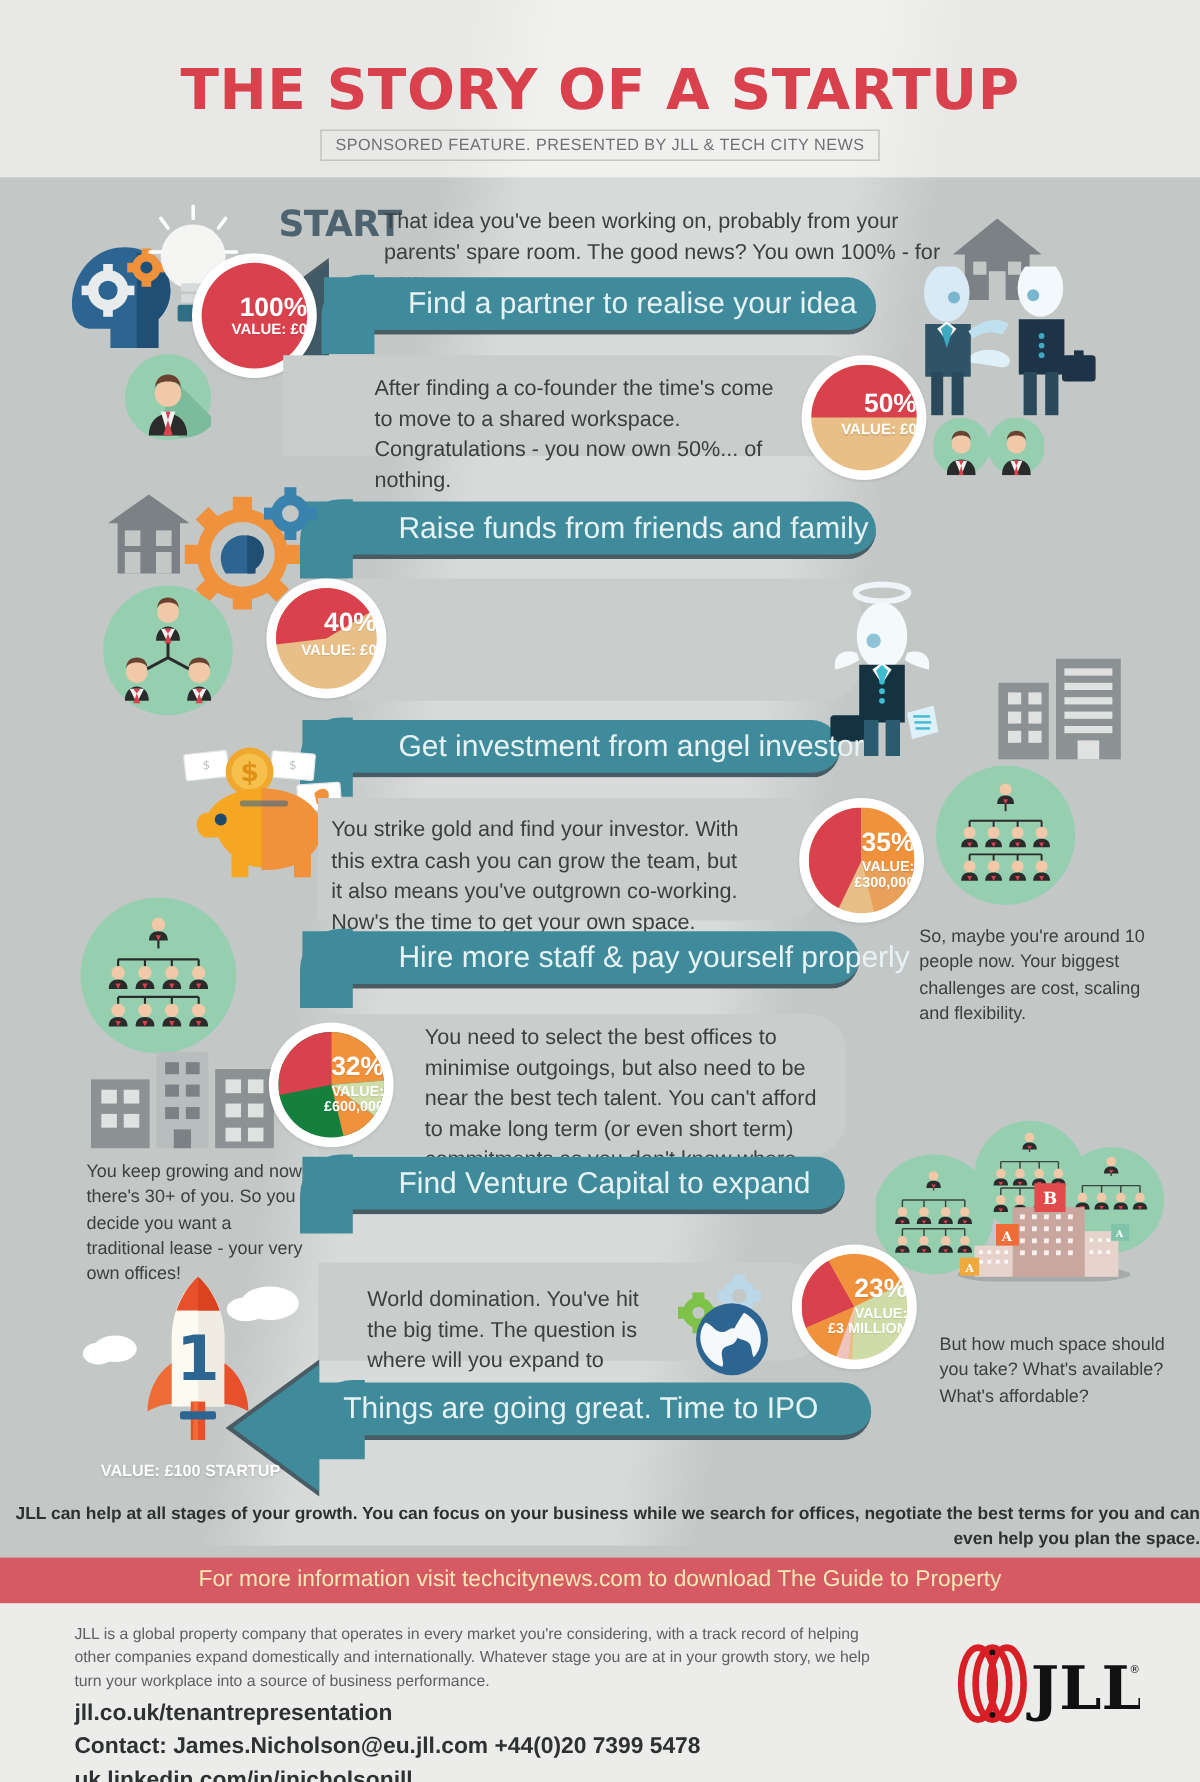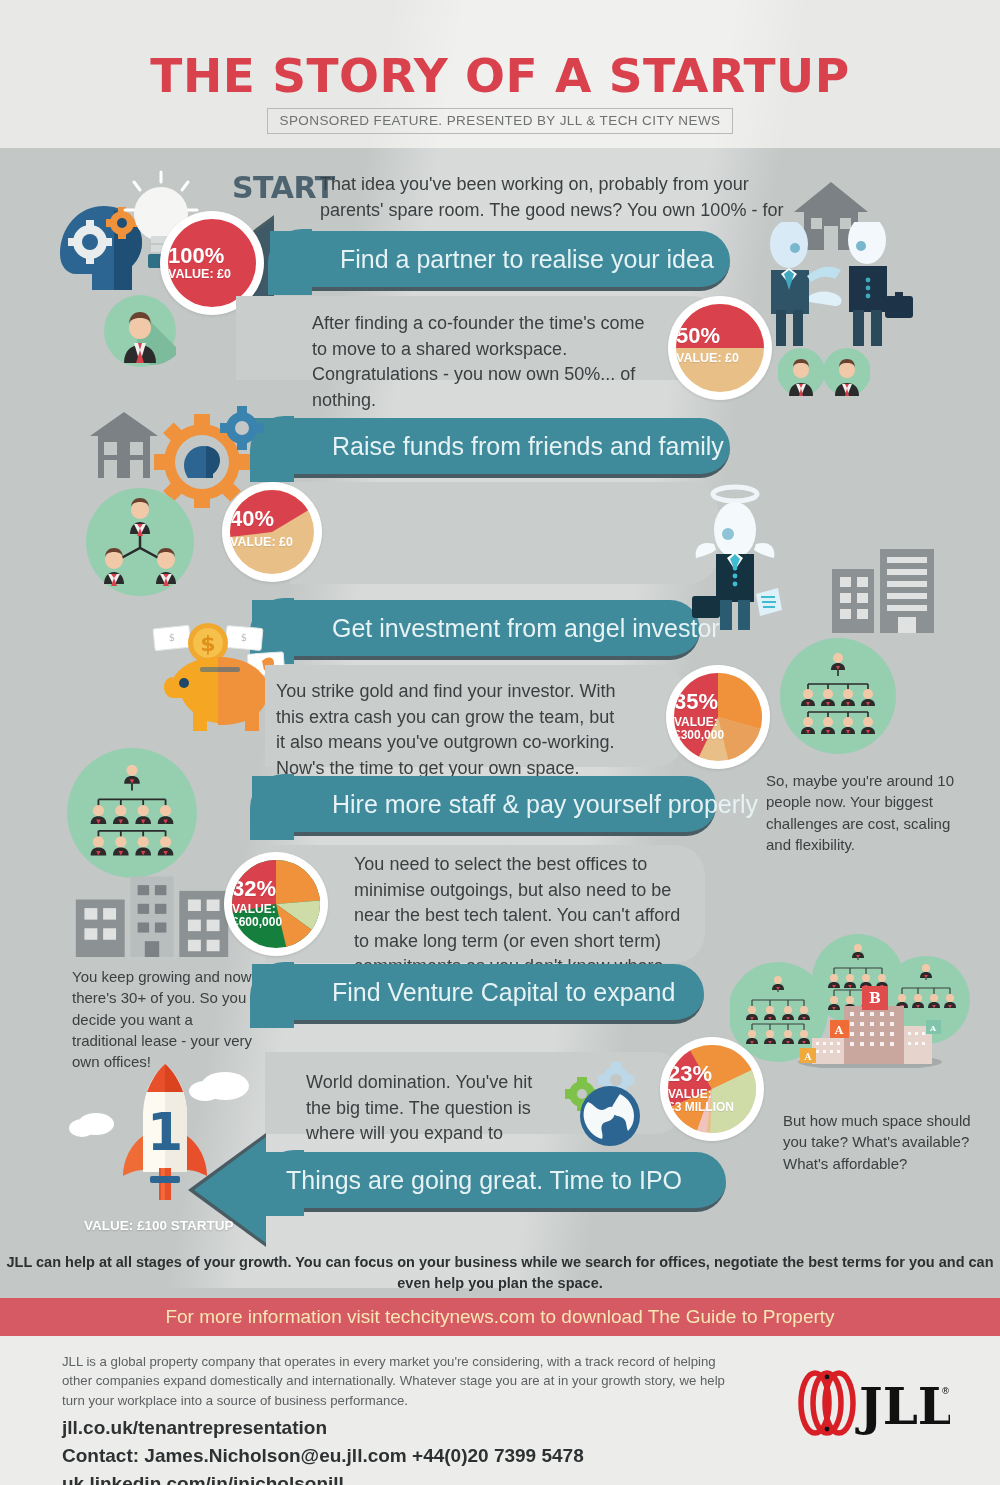--- a/index.html
+++ b/index.html
@@ -29,21 +29,21 @@
   .subtitle-wrap {
     position:absolute; left:0; top:108px; width:1000px; text-align:center;
   }
   .subtitle {
     display:inline-block; border:1px solid #b9b9b7; padding:4px 12px 5px;
     font-size:13.5px; color:#6e7172; letter-spacing:.4px;
   }
 
   
   .bar {
-    position:absolute; height:60px; background:#3f8b9c;
+    position:absolute; height:48px; background:#3f8b9c;
     border-bottom:4px solid #4a5c63;
     display:flex; align-items:center;
     color:#e6f2f4; font-size:25px; font-weight:300;
   }
   .bar.r { border-radius:0 34px 34px 0; padding-left:80px; }
   .bar.r::before {
     content:""; position:absolute; left:-2px; top:-2px; width:44px; height:66px;
     background:#3f8b9c; border-radius:34px 0 0 0;
   }
   .bar-lbl { position:relative; z-index:3; white-space:nowrap; }
@@ -76,35 +76,35 @@
   }
 
   
   .circ {
     position:absolute; border-radius:50%; background:#fff;
     display:flex; align-items:center; justify-content:center;
     box-shadow:0 1px 3px rgba(0,0,0,.10);
   }
   .circ .inner {
     border-radius:50%; position:relative; overflow:hidden;
-    display:flex; flex-direction:column; align-items:flex-start; justify-content:center;
+    display:flex; flex-direction:column; align-items:flex-end; justify-content:center;
     color:#fff; text-align:center; line-height:1.08;
   }
   .circ .pct  { font-size:22px; font-weight:bold; position:relative; z-index:4;
                 text-shadow:0 1px 1px rgba(0,0,0,.10); }
   .circ .val  { font-size:12.5px; font-weight:bold; position:relative; z-index:4;
                 text-shadow:0 1px 1px rgba(0,0,0,.10); }
   .circ .val.two { font-size:12px; }
 
   
   .ill { position:absolute; }
 
   
   .foot-note {
-    position:absolute; left:0; top:1252px; width:1000px; text-align:center;
+    position:absolute; left:0; top:1252px; width:1000px; text-align:right;
     font-size:14.5px; font-weight:bold; color:#2d3132; line-height:1.42;
   }
   .redbar {
     position:absolute; left:0; top:1298px; width:1000px; height:38px;
     background:#d65a63; display:flex; align-items:center; justify-content:center;
   }
   .redbar span { color:#f6e7b4; font-size:19px; }
   .foot-body {
     position:absolute; left:62px; top:1352px; width:680px;
     font-size:13.2px; color:#5d6163; line-height:1.47;

